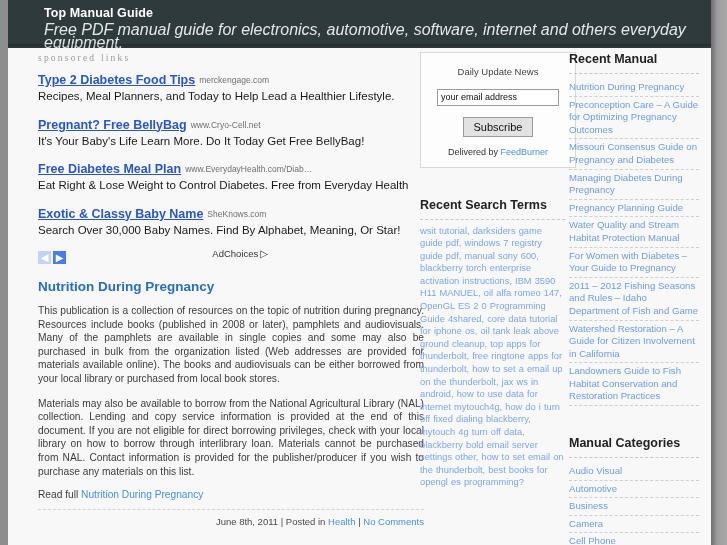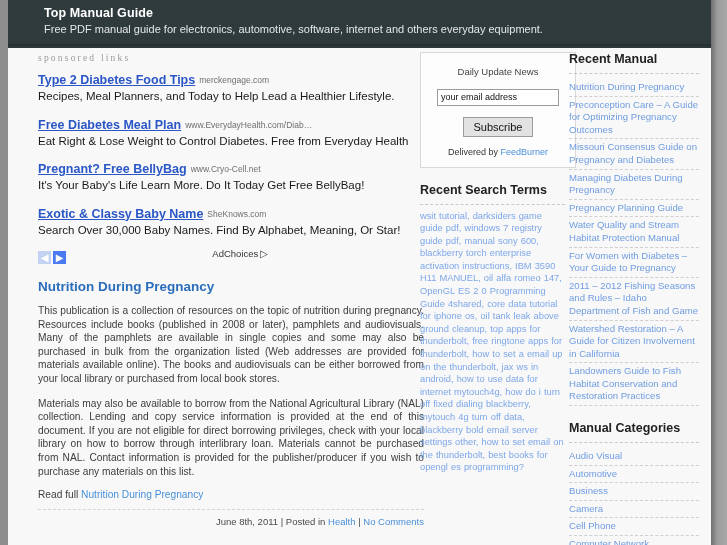--- a/index.html
+++ b/index.html
@@ -34,21 +34,21 @@
     position: absolute; left: 0; top: 0; width: 703px; height: 61px;
     background: #2f3a3d;
     color: #ffffff;
     padding: 6px 0 0 36px;
   }
   .site-title {
     font-size: 12.5px; font-weight: bold; color: #ffffff;
     letter-spacing: .1px; margin: 0 0 3px 0; line-height: 14px;
   }
   .site-tagline {
-    font-size: 11px; color: #e3e7e8; font-weight: normal; line-height: 13px;
+    font-size: 16px; color: #e3e7e8; font-weight: normal; line-height: 13px; font-style: italic;
   }
   .header-shadow {
     position:absolute; left:0; top:44px; width:703px; height:4px;
     background: linear-gradient(to bottom, rgba(0,0,0,.22), rgba(0,0,0,0));
   }
   
   .content {
     position: absolute; left: 0; top: 48px; width: 703px;
     height: 497px;
     background: #f8f8f8;
@@ -127,21 +127,21 @@
     padding: 0 3px; font-family: "Liberation Sans", sans-serif;
   }
   .news-btn {
     margin-top: 11px; padding: 3px 10px; font-size: 11px;
     border: 1px solid #9b9b9b; background: #e2e2e2; color: #111;
     cursor: pointer; font-family: "Liberation Sans", sans-serif;
   }
   .news-by { font-size: 9px; color: #333; margin-top: 10px; }
   .news-by a { color: #4a90d9; text-decoration: none; cursor: pointer; }
   
-  .widget { margin-top: 15px; }
+  .widget { margin-top: 30px; }
   .widget-title {
     font-size: 12.5px; font-weight: bold; color: #222;
     margin: 0 0 6px 0; line-height: 15px;
   }
   .widget-rule { border: 0; border-top: 1px dashed #c8c8c8; margin: 0 0 5px 0; }
   .tagcloud {
     font-size: 9.3px; line-height: 12.6px; color: #7da7e8;
     word-spacing: .5px;
   }
   .tagcloud span { cursor: pointer; }
@@ -177,27 +177,27 @@
       <div class="col-main">
 
         <div class="sponsored-label">sponsored links</div>
 
         <div class="ad-item">
           <a class="ad-title">Type 2 Diabetes Food Tips</a><span class="ad-url">merckengage.com</span>
           <div class="ad-desc">Recipes, Meal Planners, and Today to Help Lead a Healthier Lifestyle.</div>
         </div>
 
         <div class="ad-item">
+          <a class="ad-title">Pregnant? Free BellyBag</a><span class="ad-url">www.Cryo-Cell.net</span>
+          <div class="ad-desc">It's Your Baby's Life Learn More. Do It Today Get Free BellyBag!</div>
+        </div>
+
+        <div class="ad-item">
           <a class="ad-title">Free Diabetes Meal Plan</a><span class="ad-url">www.EverydayHealth.com/Diab…</span>
           <div class="ad-desc">Eat Right &amp; Lose Weight to Control Diabetes. Free from Everyday Health</div>
-        </div>
-
-        <div class="ad-item">
-          <a class="ad-title">Pregnant? Free BellyBag</a><span class="ad-url">www.Cryo-Cell.net</span>
-          <div class="ad-desc">It's Your Baby's Life Learn More. Do It Today Get Free BellyBag!</div>
         </div>
 
         <div class="ad-item">
           <a class="ad-title">Exotic &amp; Classy Baby Name</a><span class="ad-url">SheKnows.com</span>
           <div class="ad-desc">Search Over 30,000 Baby Names. Find By Alphabet, Meaning, Or Star!</div>
         </div>
 
         <div class="ad-nav">
           <span class="arrow prev">◀</span><span class="arrow next">▶</span>
           <span class="adchoices"><span>AdChoices</span><span class="tri">▷</span></span>

